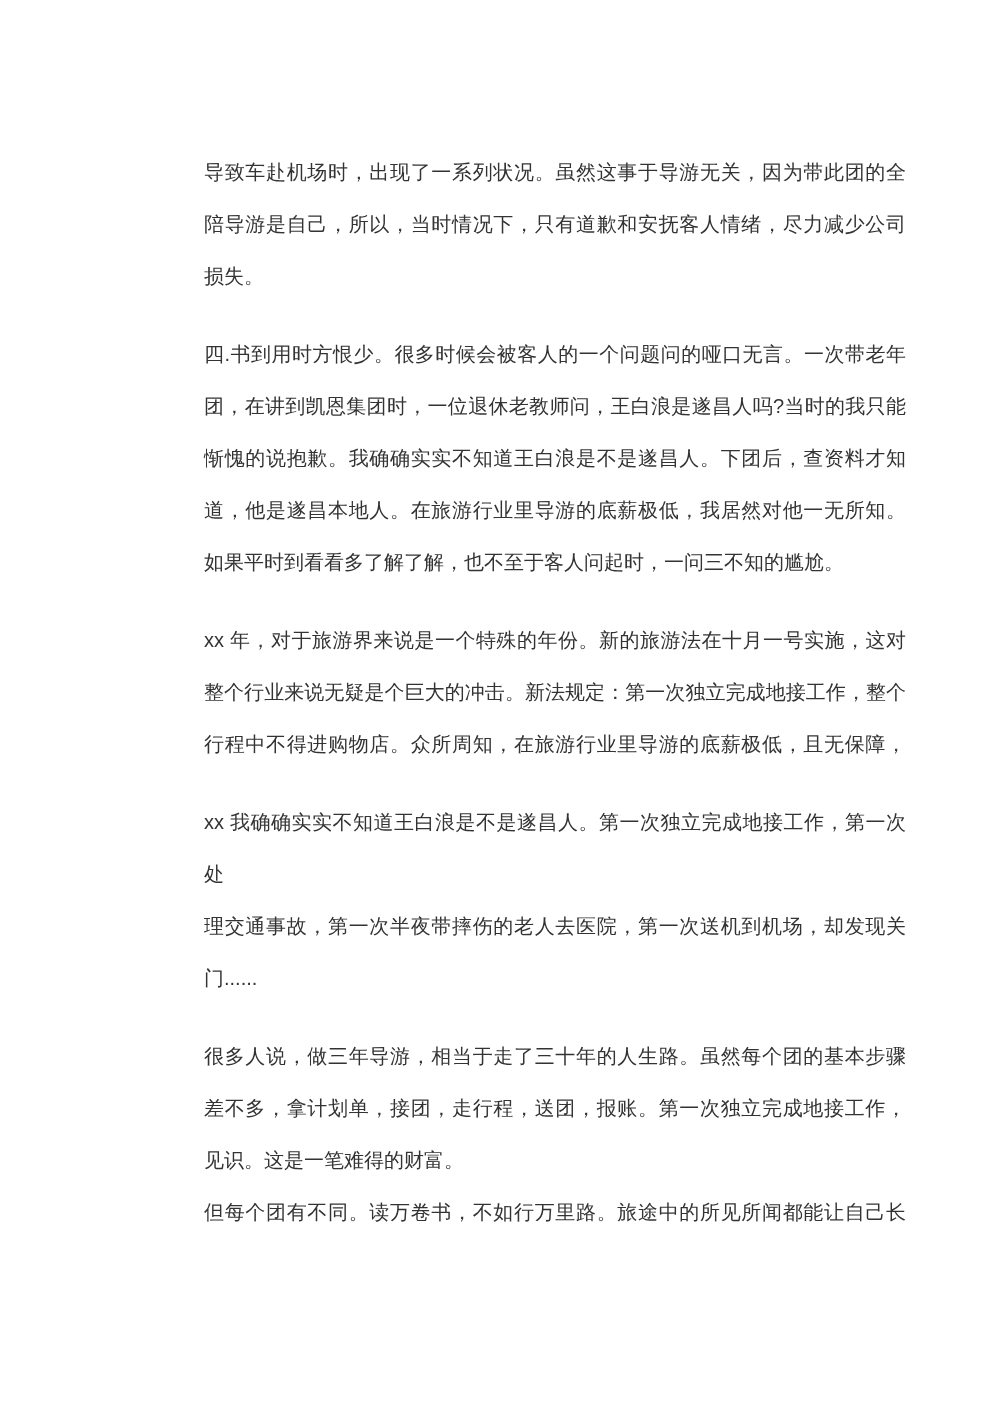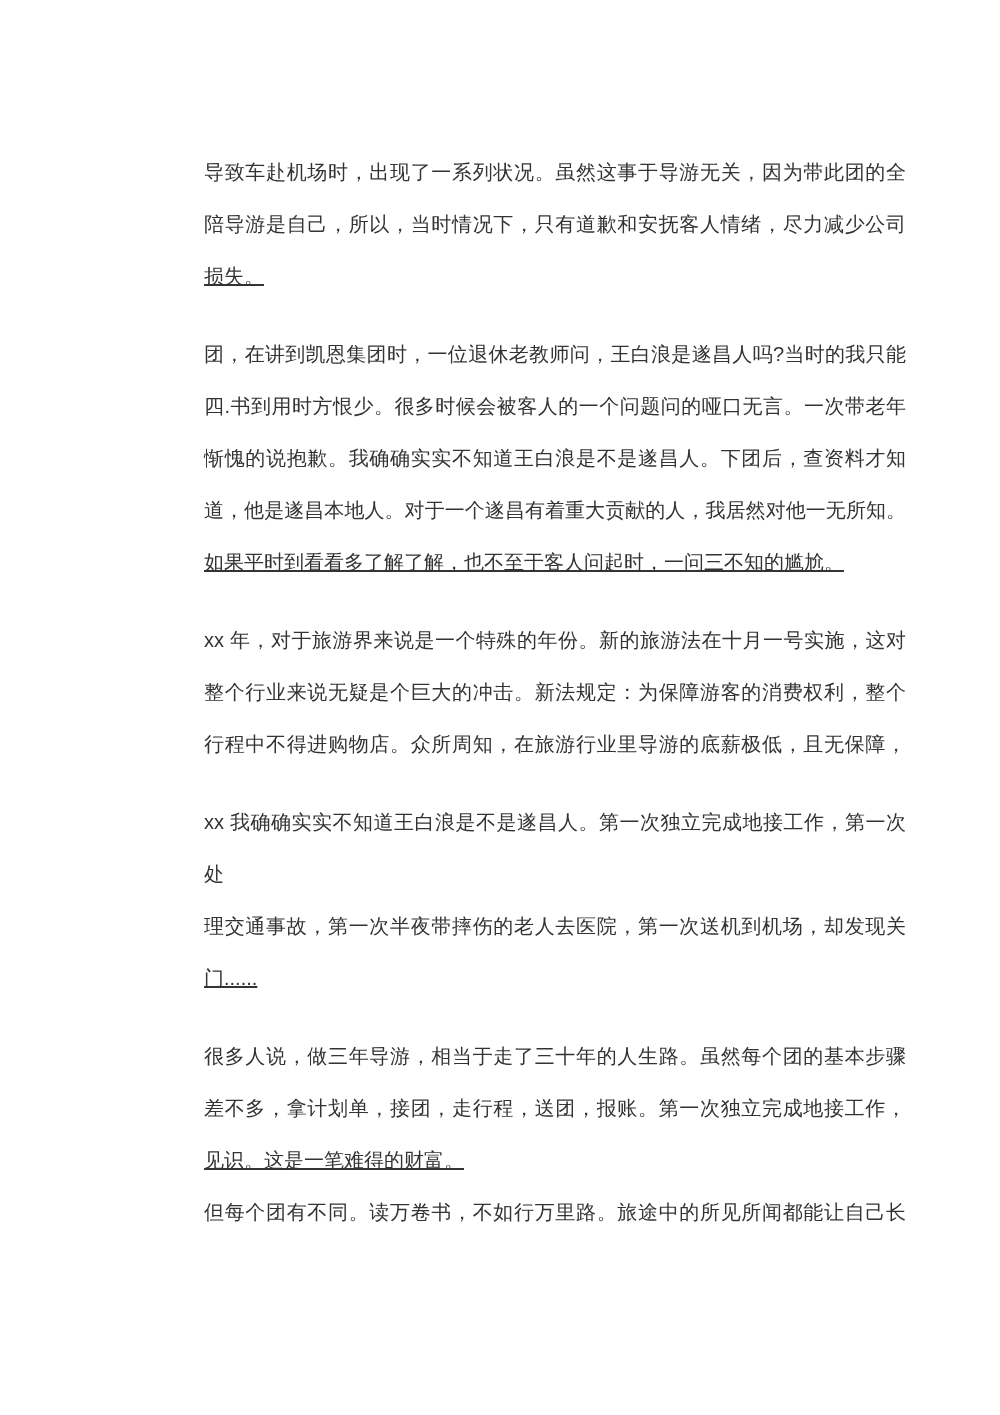--- a/index.html
+++ b/index.html
@@ -32,44 +32,43 @@
   }
   .doc-line {
     display: block;
     text-align: justify;
     text-align-last: justify;
     -moz-text-align-last: justify;
     white-space: normal;
   }
   .doc-line.last {
     text-align-last: left;
-    text-decoration: underline;
     -moz-text-align-last: left;
   }
 </style>
 </head>
 <body>
 
 <div class="page">
   <div class="doc" id="doc" style="color: rgb(51, 51, 51);">
       <p class="para">
         <span class="doc-line">导致车赴机场时，出现了一系列状况。虽然这事于导游无关，因为带此团的全</span>
         <span class="doc-line">陪导游是自己，所以，当时情况下，只有道歉和安抚客人情绪，尽力减少公司</span>
         <span class="doc-line last">损失。</span>
       </p>
       <p class="para">
+        <span class="doc-line">四.书到用时方恨少。很多时候会被客人的一个问题问的哑口无言。一次带老年</span>
         <span class="doc-line">团，在讲到凯恩集团时，一位退休老教师问，王白浪是遂昌人吗?当时的我只能</span>
-        <span class="doc-line">四.书到用时方恨少。很多时候会被客人的一个问题问的哑口无言。一次带老年</span>
         <span class="doc-line">惭愧的说抱歉。我确确实实不知道王白浪是不是遂昌人。下团后，查资料才知</span>
-        <span class="doc-line">道，他是遂昌本地人。对于一个遂昌有着重大贡献的人，我居然对他一无所知。</span>
+        <span class="doc-line">道，他是遂昌本地人。在旅游行业里导游的底薪极低，我居然对他一无所知。</span>
         <span class="doc-line last">如果平时到看看多了解了解，也不至于客人问起时，一问三不知的尴尬。</span>
       </p>
       <p class="para">
         <span class="doc-line">xx 年，对于旅游界来说是一个特殊的年份。新的旅游法在十月一号实施，这对</span>
-        <span class="doc-line">整个行业来说无疑是个巨大的冲击。新法规定：为保障游客的消费权利，整个</span>
+        <span class="doc-line">整个行业来说无疑是个巨大的冲击。新法规定：第一次独立完成地接工作，整个</span>
         <span class="doc-line">行程中不得进购物店。众所周知，在旅游行业里导游的底薪极低，且无保障，</span>
       </p>
       <p class="para">
         <span class="doc-line">xx 我确确实实不知道王白浪是不是遂昌人。第一次独立完成地接工作，第一次处</span>
         <span class="doc-line">理交通事故，第一次半夜带摔伤的老人去医院，第一次送机到机场，却发现关</span>
         <span class="doc-line last">门......</span>
       </p>
       <p class="para">
         <span class="doc-line">很多人说，做三年导游，相当于走了三十年的人生路。虽然每个团的基本步骤</span>
         <span class="doc-line">差不多，拿计划单，接团，走行程，送团，报账。第一次独立完成地接工作，</span>

